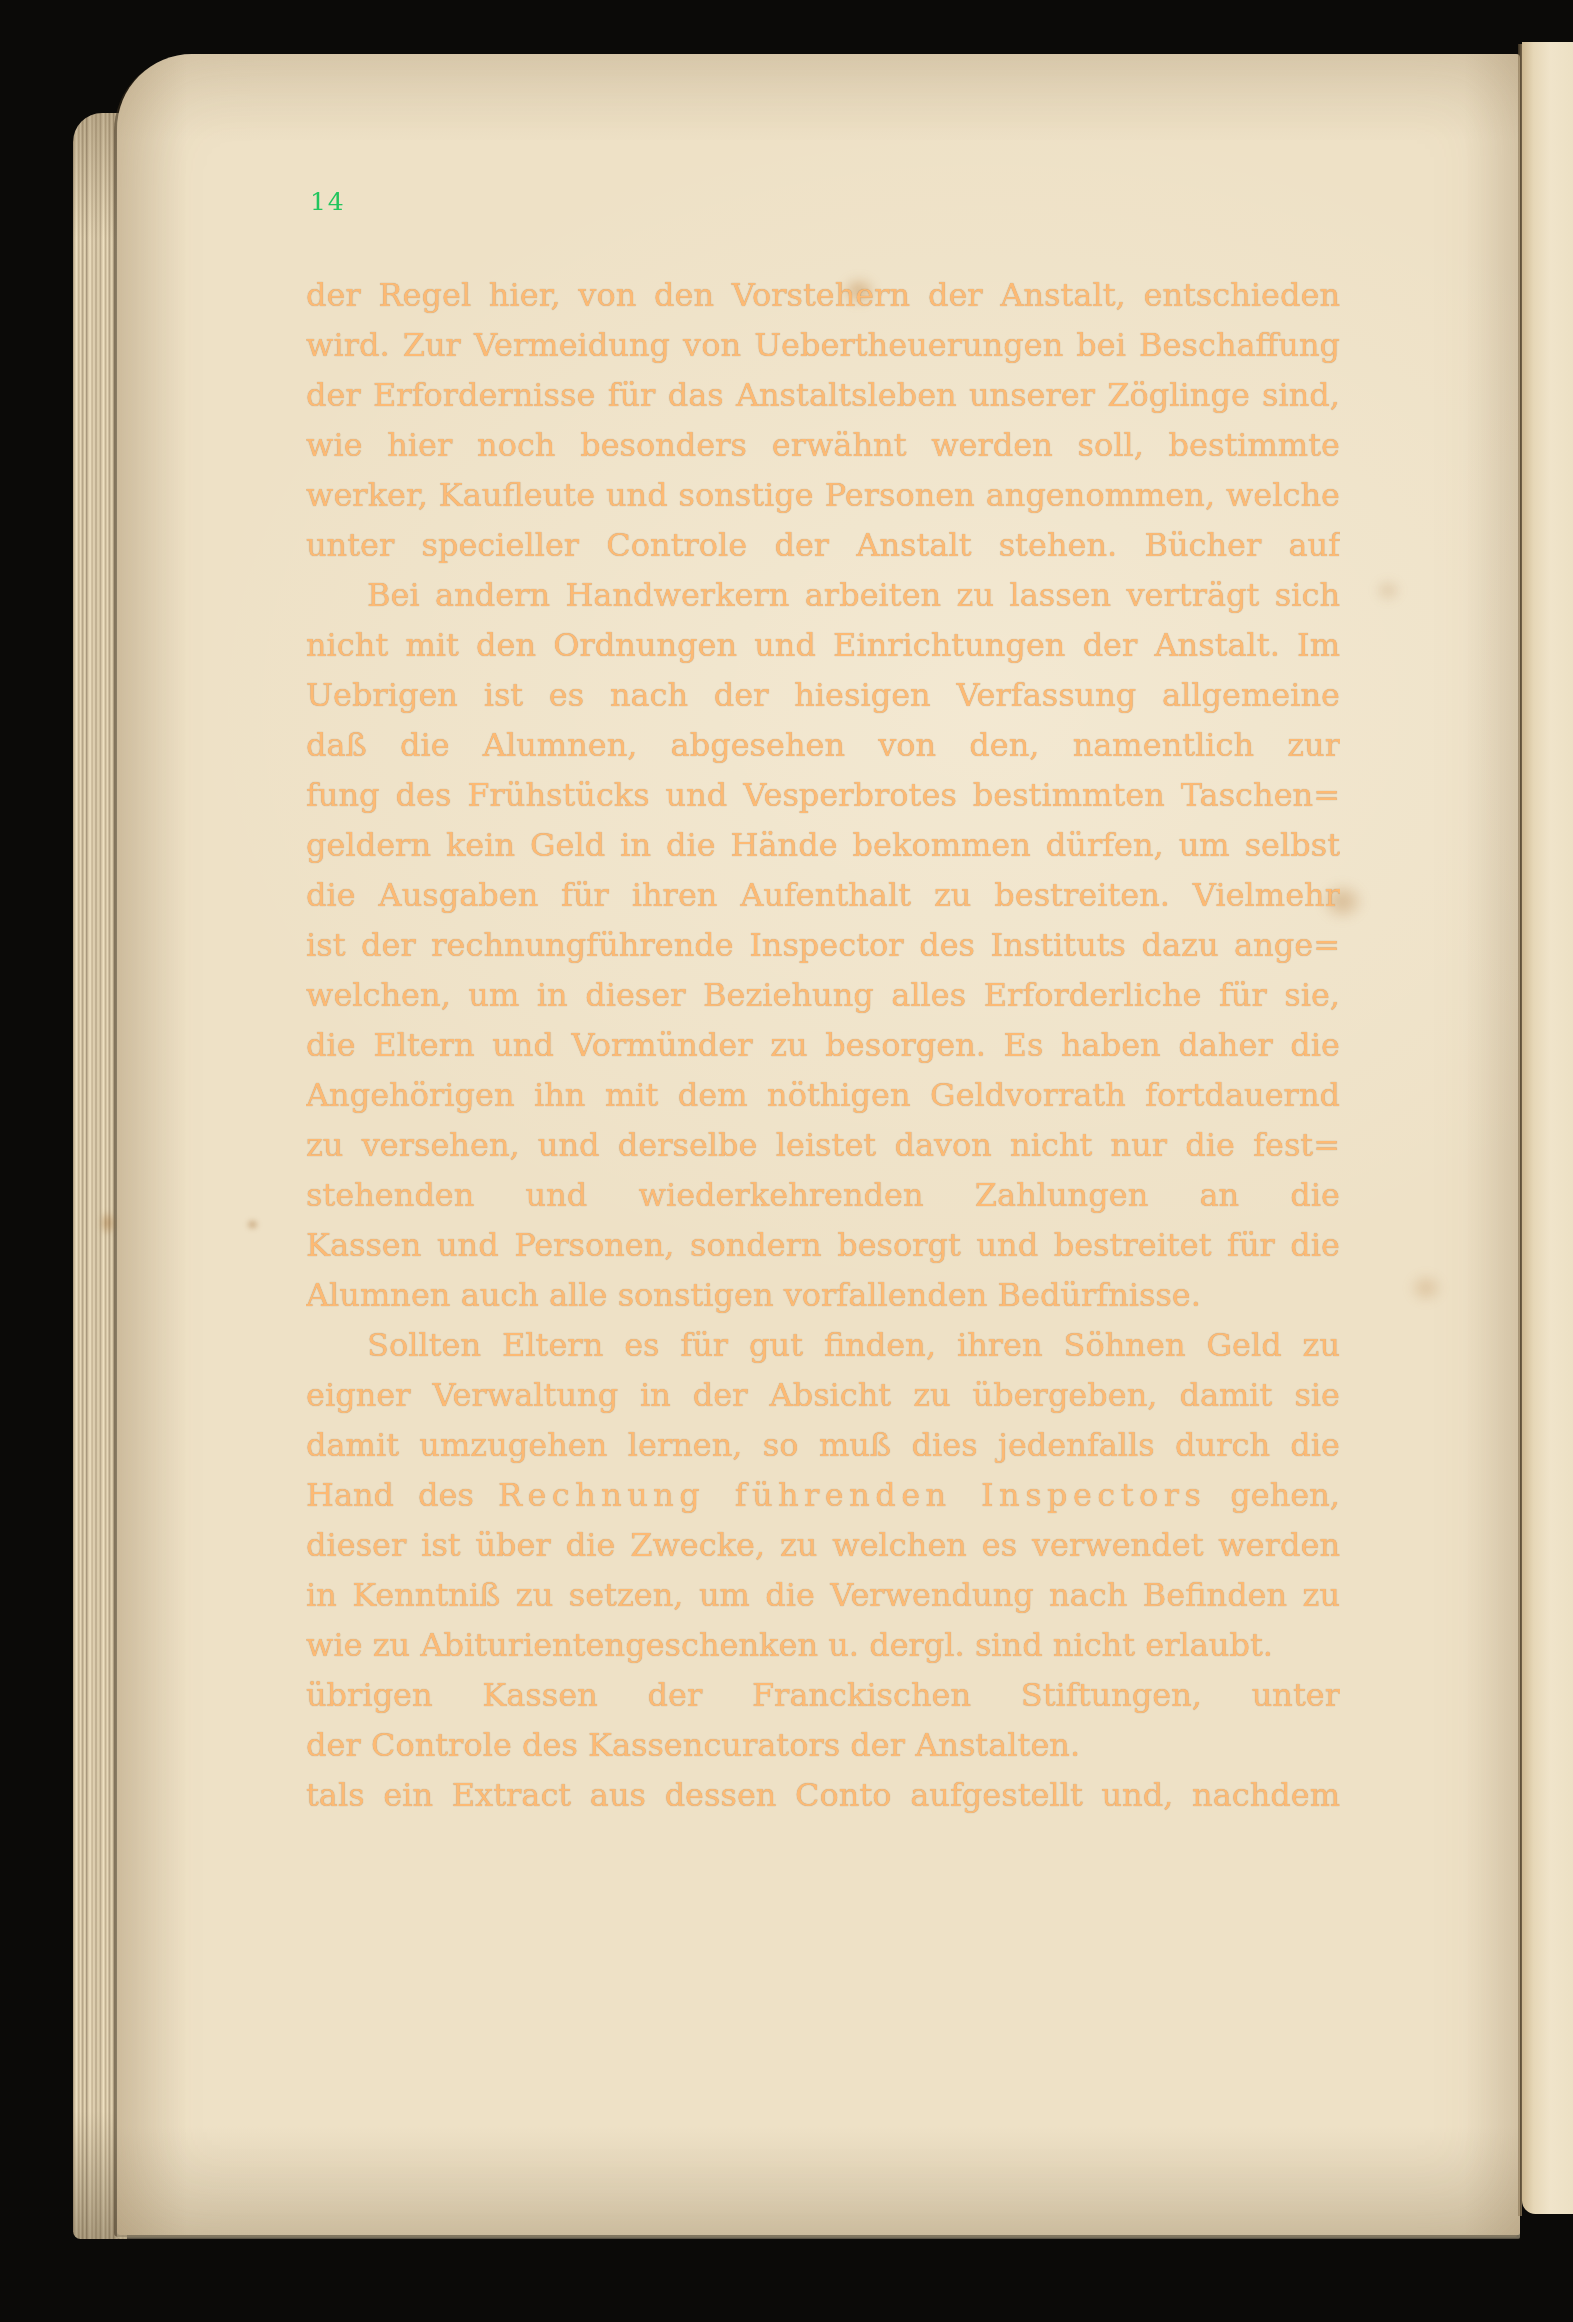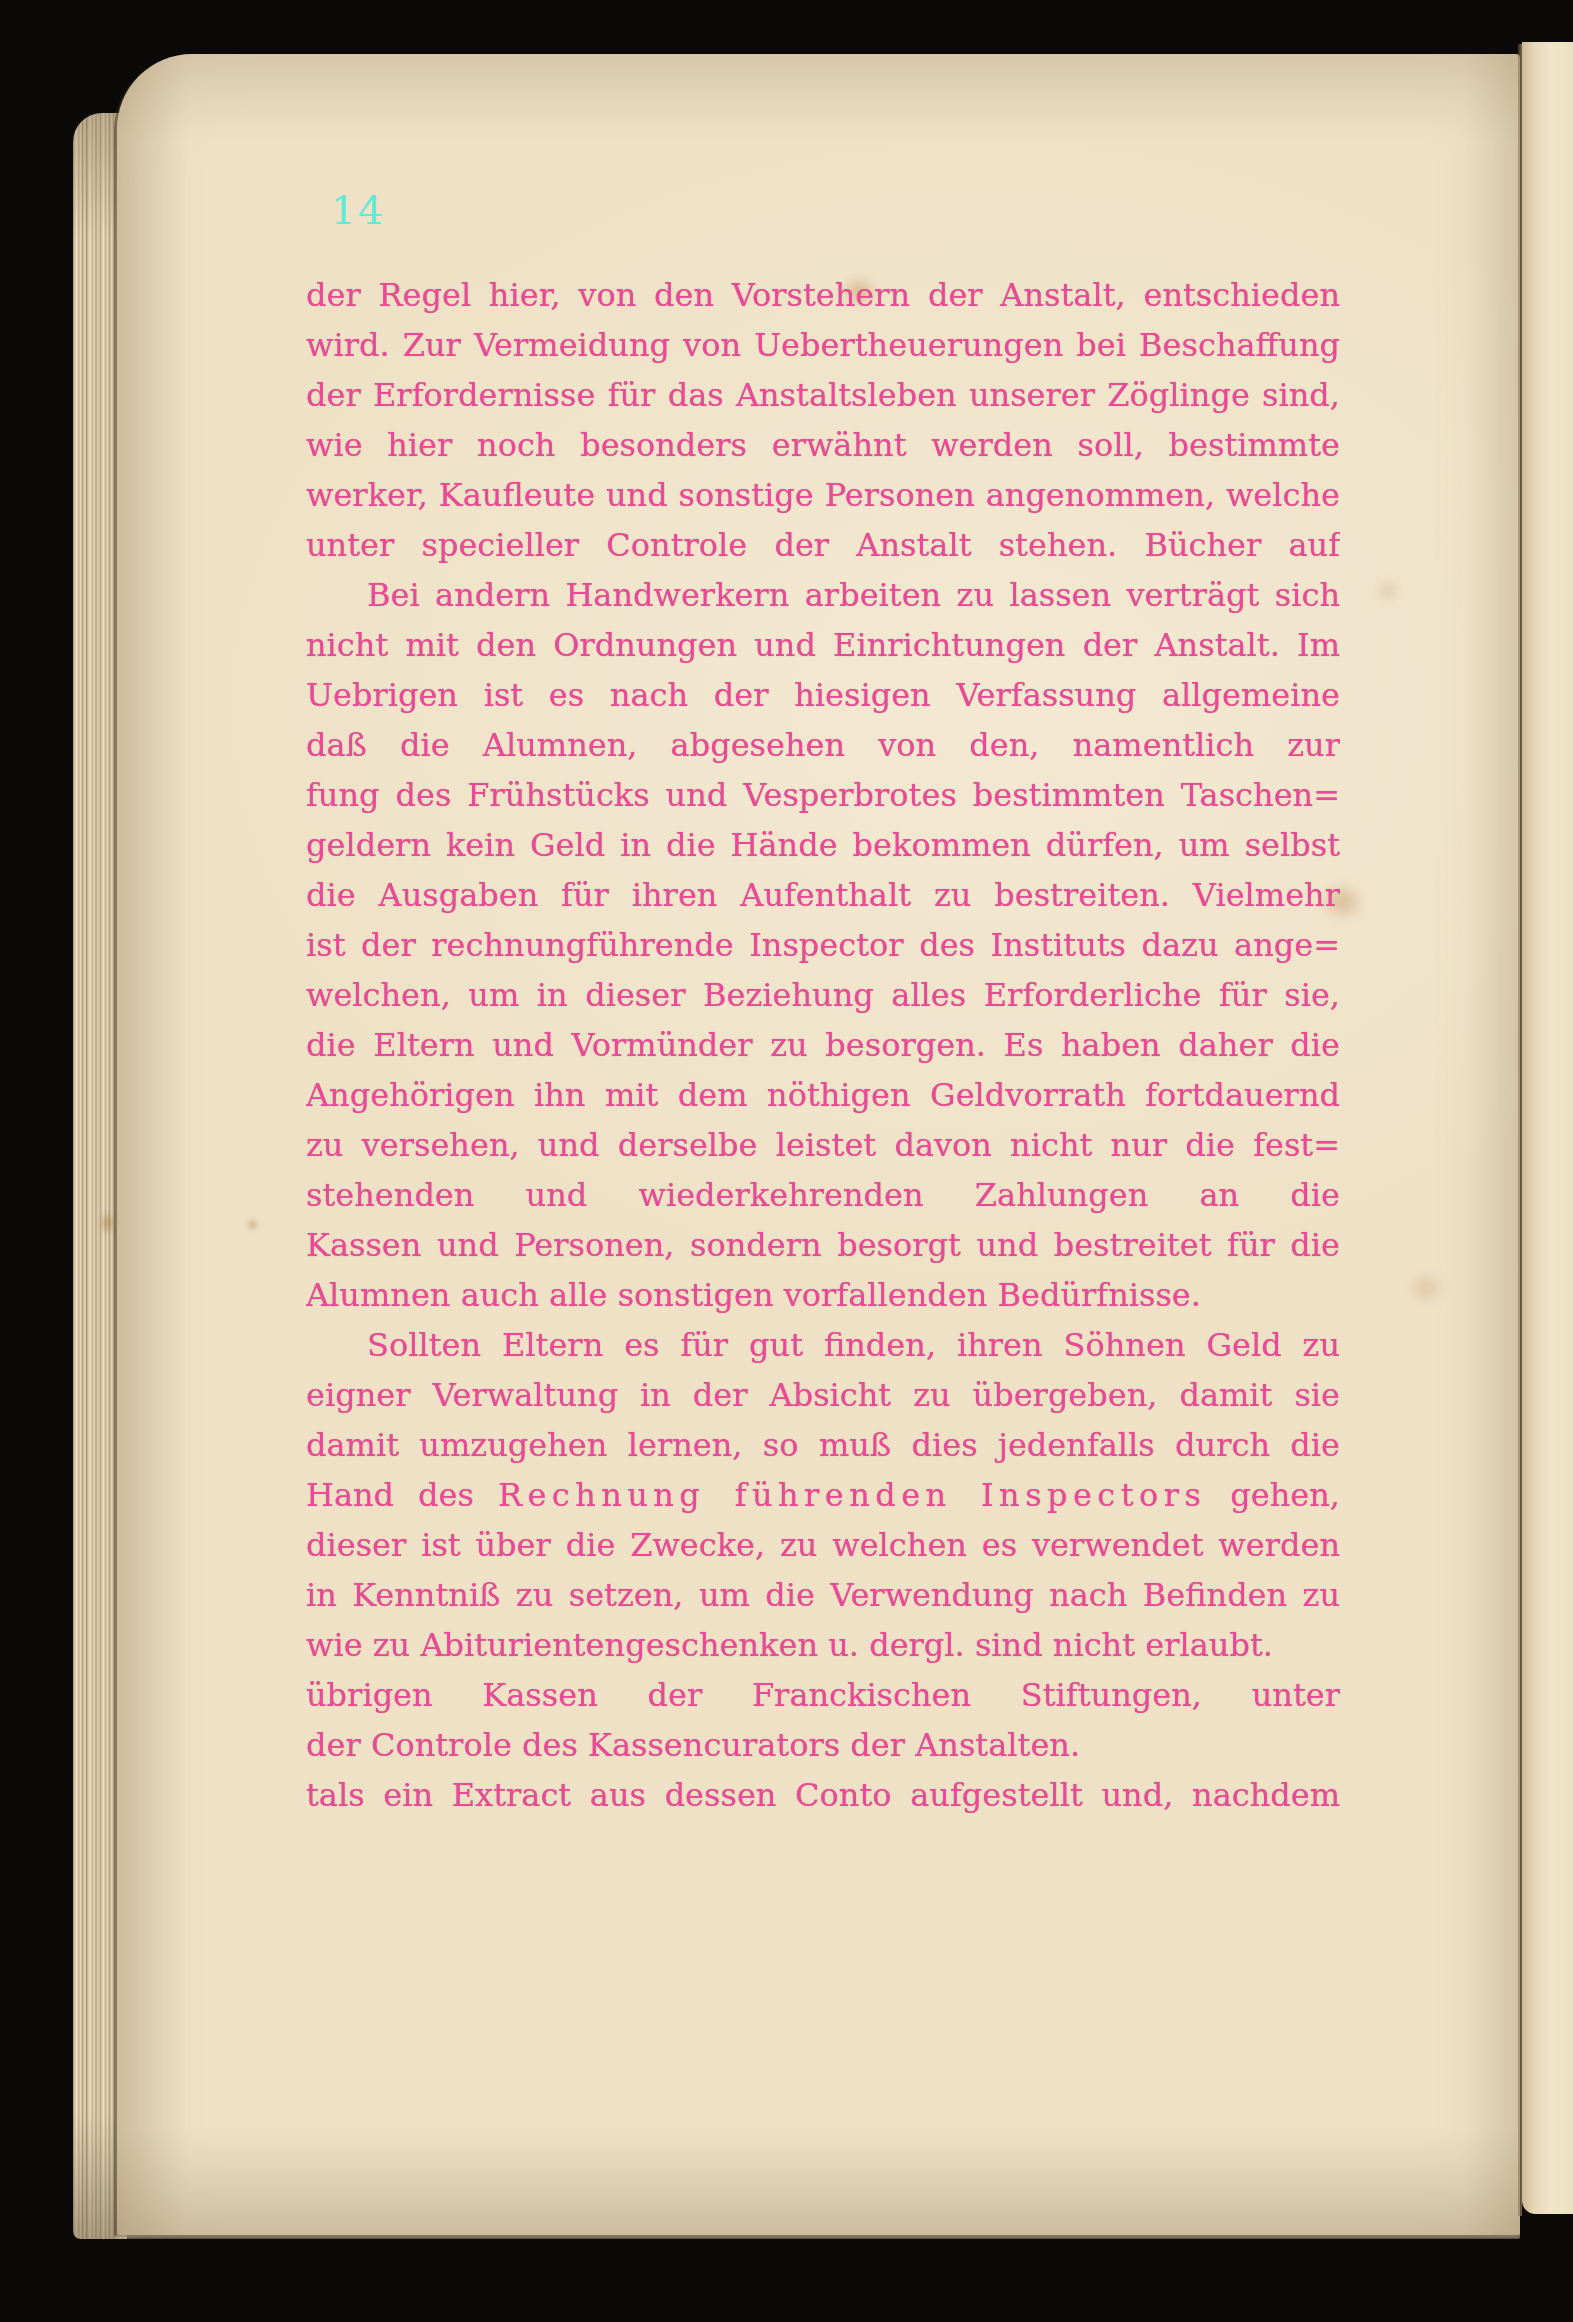--- a/index.html
+++ b/index.html
@@ -77,33 +77,33 @@
            background: radial-gradient(closest-side, rgba(168,104,36,0.24), rgba(168,104,36,0) 72%); }
   .spot4 { left: 243px; top: 1216px; width: 19px; height: 17px; filter: blur(1.9px);
            background: radial-gradient(closest-side, rgba(150,92,30,0.40), rgba(150,92,30,0) 75%); }
   .spot5 { left: 1369px; top: 574px; width: 38px; height: 32.5px;
            background: radial-gradient(closest-side, rgba(160,100,36,0.20), rgba(160,100,36,0) 75%); }
   .spot6 { left: 96px; top: 1206px; width: 23px; height: 34px; filter: blur(2.9px);
            background: radial-gradient(closest-side, rgba(150,95,35,0.45), rgba(150,95,35,0) 75%); }
   
   .page-number {
     position: absolute;
-    left: 331px;
+    left: 310px;
     top: 187px;
-    font-size: 40px;
+    font-size: 25px;
     letter-spacing: 1.9px;
-    color: #5eead4;
+    color: #22c55e;
   }
   .body-text {
     position: absolute;
     left: 306px;
     top: 270px;
     width: 1034px;
     font-size: 32px;
-    color: #ec4899;
+    color: #fdba74;
     text-shadow: 0 0 1px rgba(70,58,36,0.45);
   }
   .line {
     height: 50px;
     line-height: 50px;
     text-align: justify;
     text-align-last: justify;
     overflow: hidden;
   }
   .line.nofill { text-align-last: left; }

